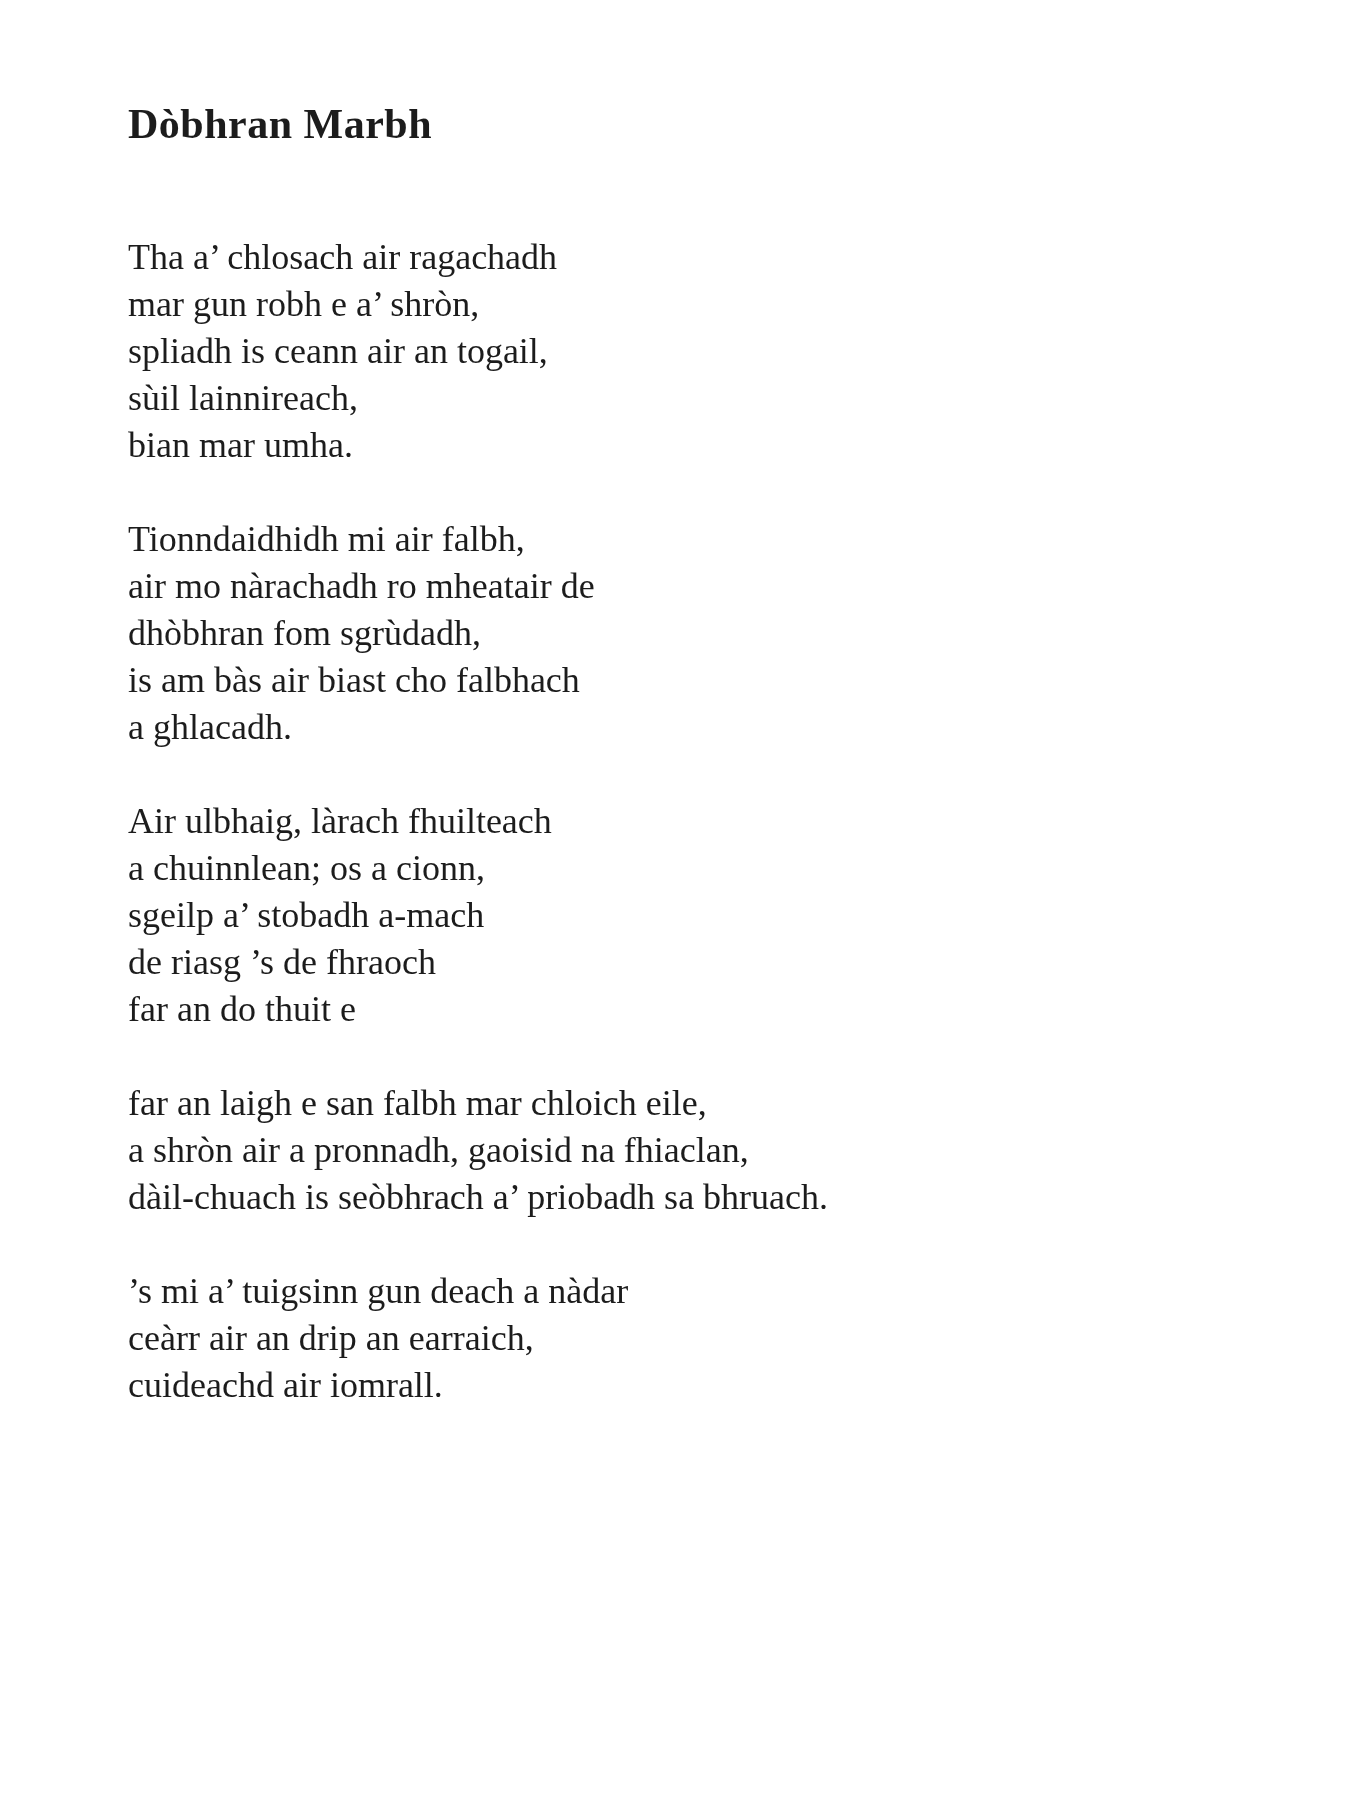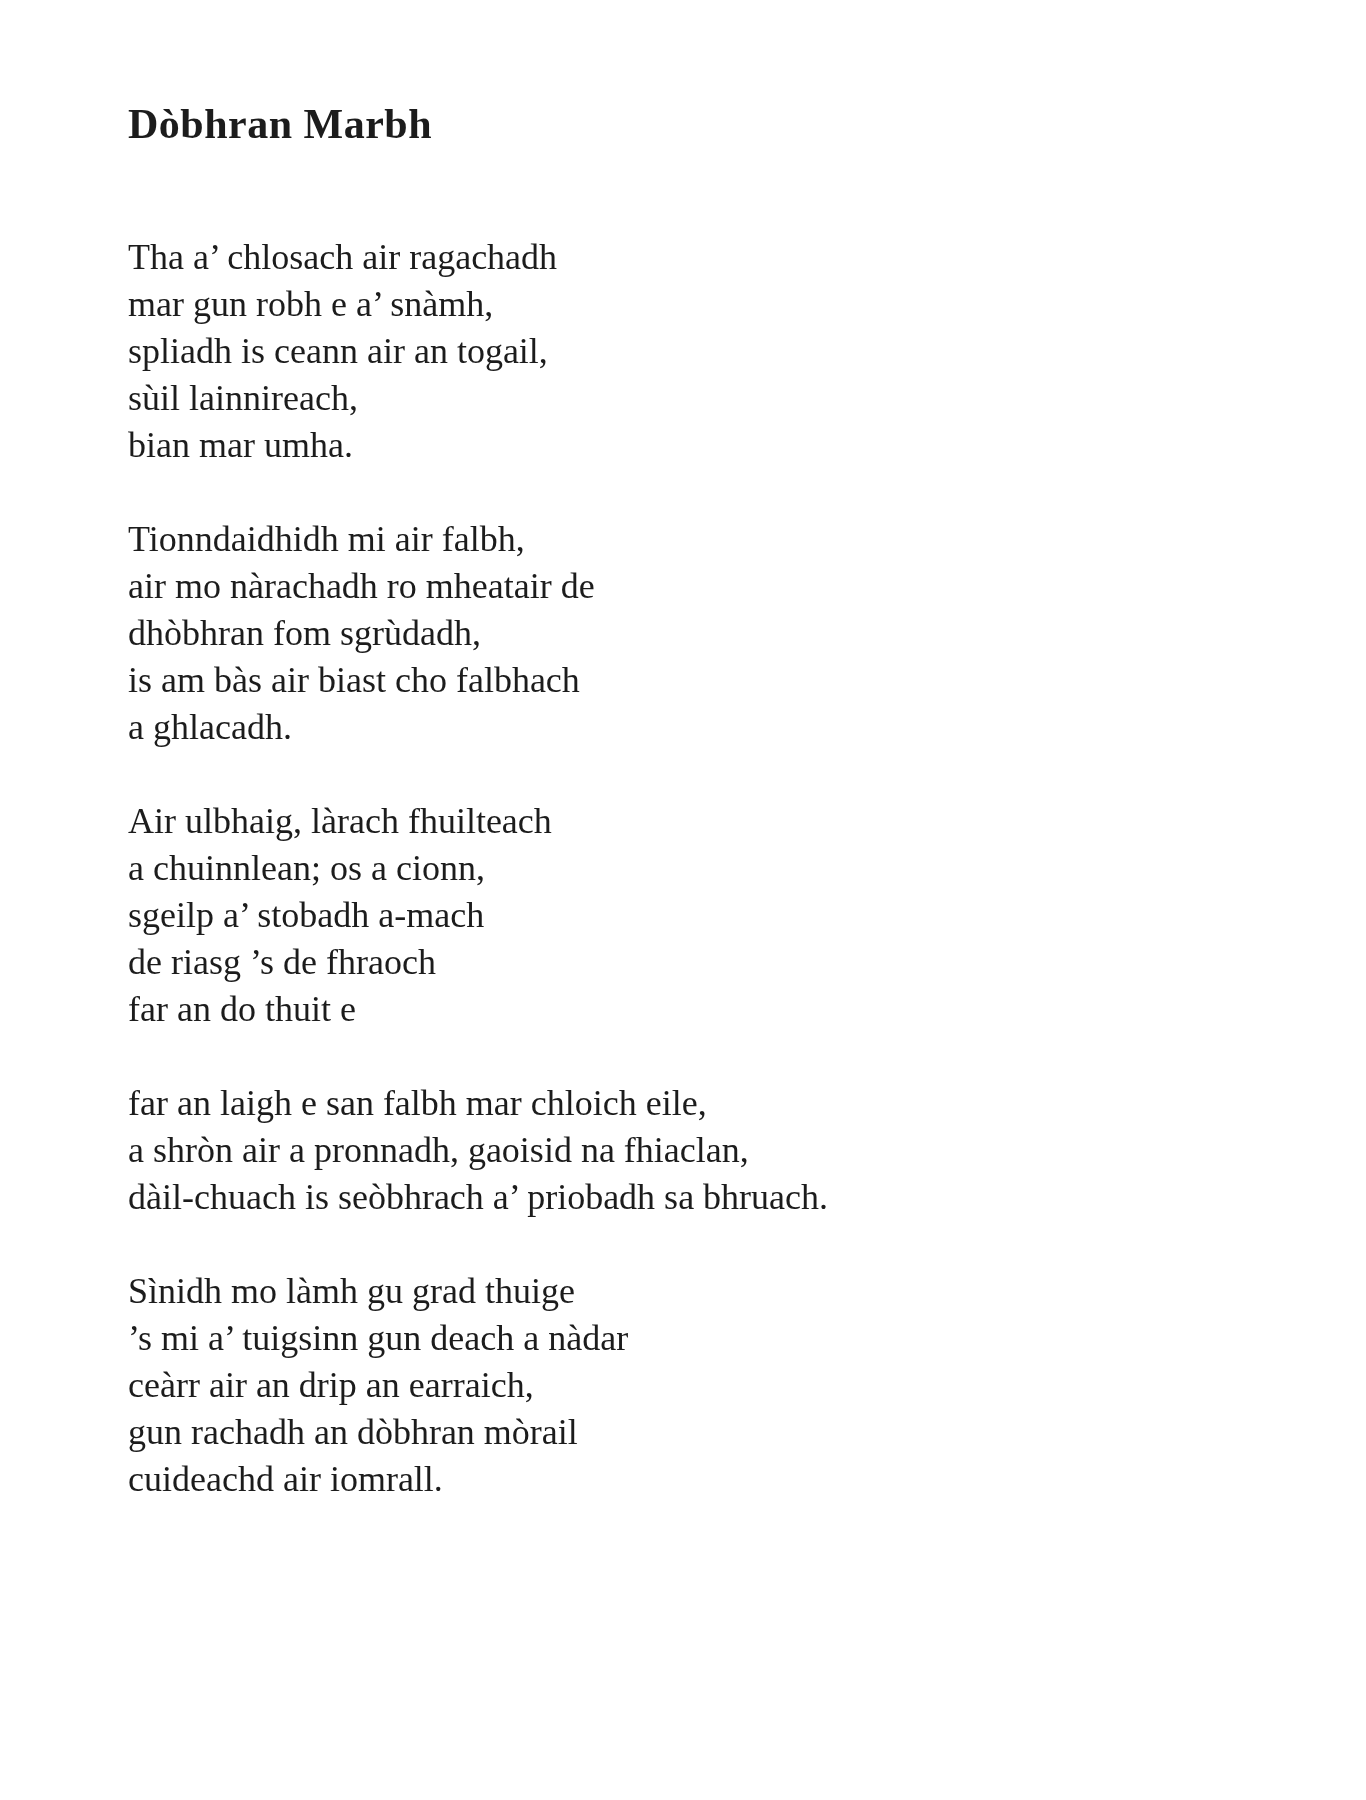--- a/index.html
+++ b/index.html
@@ -46,21 +46,21 @@
   }
 </style>
 </head>
 <body>
 
 <div class="page">
   <h1 class="poem-title">Dòbhran Marbh</h1>
   <div class="poem">
       <div class="stanza">
         <p class="line">Tha a’ chlosach air ragachadh</p>
-        <p class="line">mar gun robh e a’ snàmh,</p>
+        <p class="line">mar gun robh e a’ shròn,</p>
         <p class="line">spliadh is ceann air an togail,</p>
         <p class="line">sùil lainnireach,</p>
         <p class="line">bian mar umha.</p>
       </div>
       <div class="stanza">
         <p class="line">Tionndaidhidh mi air falbh,</p>
         <p class="line">air mo nàrachadh ro mheatair de</p>
         <p class="line">dhòbhran fom sgrùdadh,</p>
         <p class="line">is am bàs air biast cho falbhach</p>
         <p class="line">a ghlacadh.</p>
@@ -71,20 +71,18 @@
         <p class="line">sgeilp a’ stobadh a-mach</p>
         <p class="line">de riasg ’s de fhraoch</p>
         <p class="line">far an do thuit e</p>
       </div>
       <div class="stanza">
         <p class="line">far an laigh e san falbh mar chloich eile,</p>
         <p class="line">a shròn air a pronnadh, gaoisid na fhiaclan,</p>
         <p class="line">dàil-chuach is seòbhrach a’ priobadh sa bhruach.</p>
       </div>
       <div class="stanza">
-        <p class="line">Sìnidh mo làmh gu grad thuige</p>
         <p class="line">’s mi a’ tuigsinn gun deach a nàdar</p>
         <p class="line">ceàrr air an drip an earraich,</p>
-        <p class="line">gun rachadh an dòbhran mòrail</p>
         <p class="line">cuideachd air iomrall.</p>
       </div>
     </div>
 </div>
 
 </body></html>

